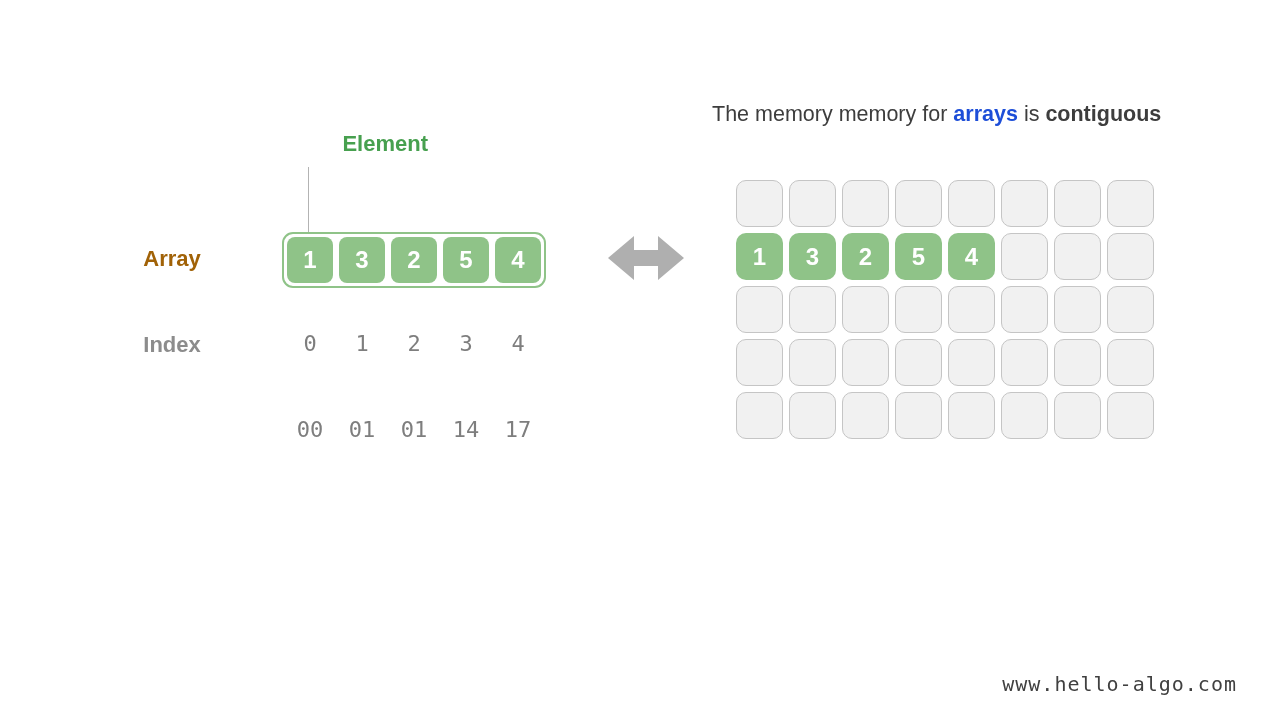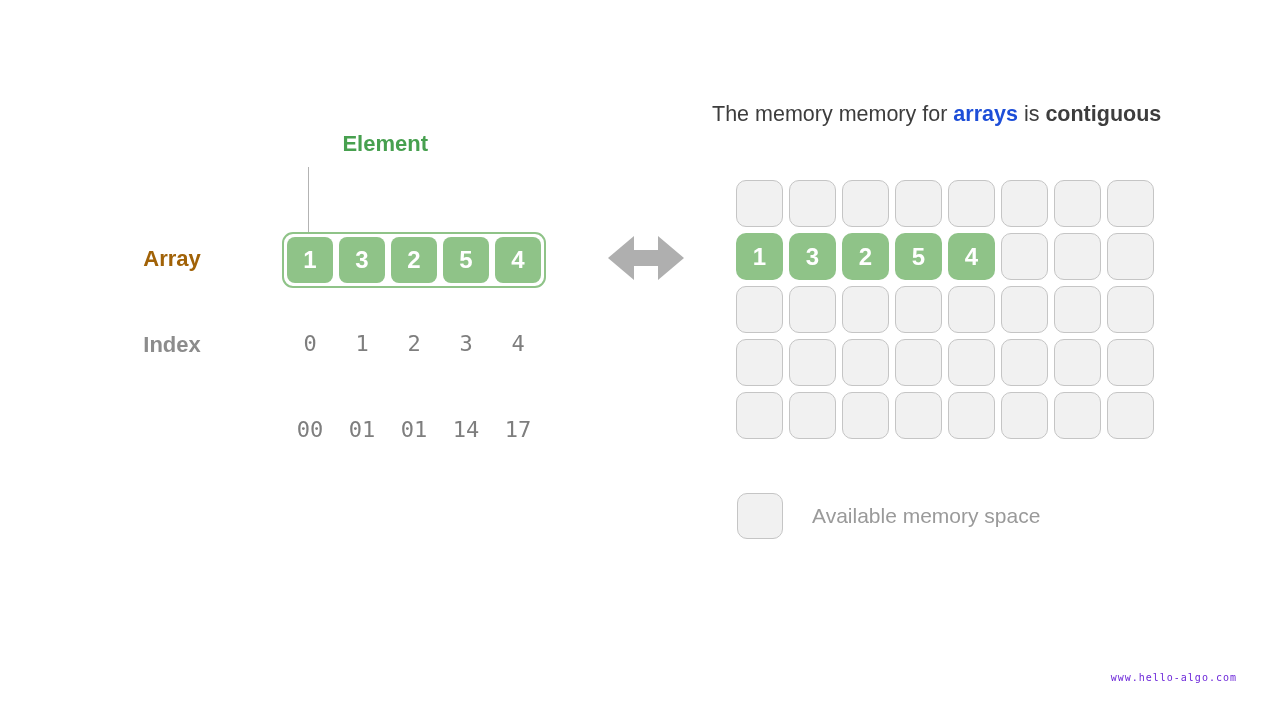--- a/index.html
+++ b/index.html
@@ -126,22 +126,22 @@
   .legend-text {
     font-size: 21px;
     color: #9a9a9a;
     white-space: nowrap;
   }
 
   .watermark {
     position: absolute;
     right: 43px; top: 672px;
     font-family: "DejaVu Sans Mono", monospace;
-    font-size: 10px;
-    color: #6d28d9;
+    font-size: 20px;
+    color: #404040;
     letter-spacing: 1px;
   }
 </style>
 </head>
 <body>
 
 <div class="canvas">
 
   <div class="element-label">Element</div>
   <div class="element-line"></div>
@@ -219,20 +219,16 @@
       <div class="mem-cell"></div>
       <div class="mem-cell"></div>
       <div class="mem-cell"></div>
       <div class="mem-cell"></div>
       <div class="mem-cell"></div>
       <div class="mem-cell"></div>
       <div class="mem-cell"></div>
     </div>
 
   <div class="legend">
-    <div class="legend-row">
-      <div class="legend-swatch available"></div>
-      <div class="legend-text">Available memory space</div>
-    </div>
   </div>
 
   <div class="watermark">www.hello-algo.com</div>
 </div>
 
 </body></html>

